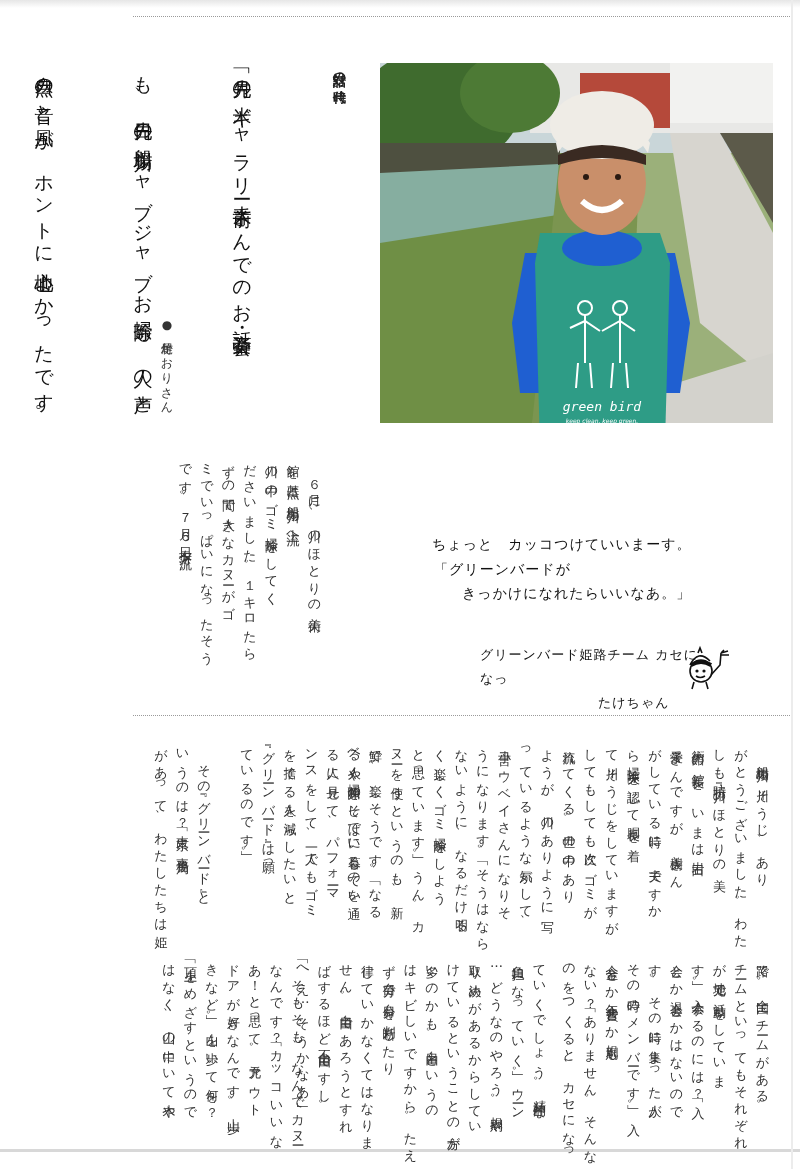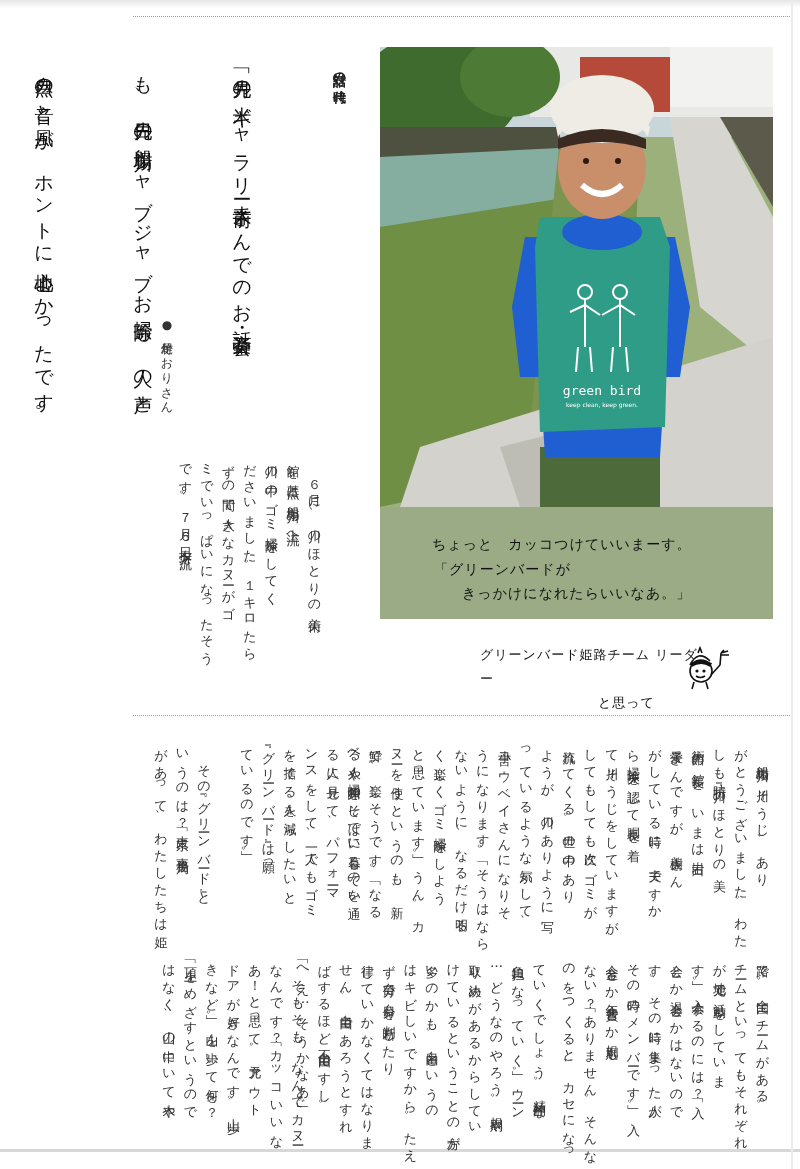--- a/index.html
+++ b/index.html
@@ -49,22 +49,23 @@
   }
   .attribution .bullet { display: inline-block; }
   .body-col {
     font-family: "DejaVu Serif", serif;
     font-size: 13px; line-height: 21.5px; letter-spacing: 2.2px; color: #333;
   }
   .intro-block { left: 150px; top: 455px; height: 240px; width: 175px; }
 
   
   .photo {
-    position: absolute; left: 380px; top: 47px; width: 393px; height: 572px; overflow: hidden;
+    position: absolute; left: 380px; top: 63px; width: 393px; height: 360px; overflow: hidden;
     background: #9aab86;
+    font-style: italic;
   }
   .photo svg { display: block; }
 
   
   .caption {
     position: absolute; left: 432px; top: 533px; width: 320px;
     font-size: 14px; line-height: 24px; color: #111; letter-spacing: 1px;
   }
   .caption .l1 { padding-left: 0; font-family: Liberation Serif, serif; }
   .caption .l2 { padding-left: 2px; }
@@ -150,22 +151,22 @@
     <text x="222" y="360" text-anchor="middle" font-family="DejaVu Sans, sans-serif" font-size="6" fill="#ffffff">keep clean, keep green.</text>
   </svg>
 </div>
 
 <div class="caption">
   <div class="l1">ちょっと　カッコつけていいまーす。</div>
   <div class="l2">「グリーンバードが</div>
   <div class="l4">きっかけになれたらいいなあ。」</div>
 </div>
 <div class="signature">
-  <div>グリーンバード姫路チーム リーダー</div>
-  <div class="name">と思って</div>
+  <div>グリーンバード姫路チーム カセになっ</div>
+  <div class="name">たけちゃん</div>
 </div>
 <svg class="mascot" viewBox="0 0 50 46">
   <g stroke="#111" stroke-width="1.6" fill="none">
     <path d="M6 20 Q14 4 26 16"></path>
     <path d="M14 8 L16 3 L18 8"></path>
     <circle cx="17" cy="26" r="11"></circle>
     <path d="M7 20 Q17 14 27 20" stroke-width="4"></path>
     <circle cx="13" cy="26" r="0.8" fill="#111"></circle>
     <circle cx="20" cy="26" r="0.8" fill="#111"></circle>
     <path d="M12 31 Q16 34 21 31"></path>

